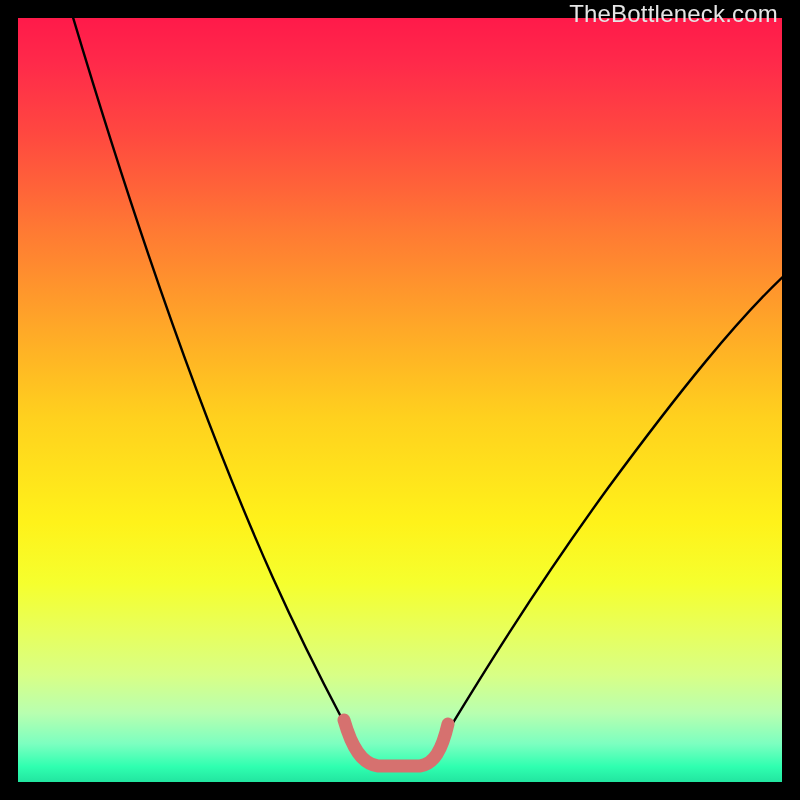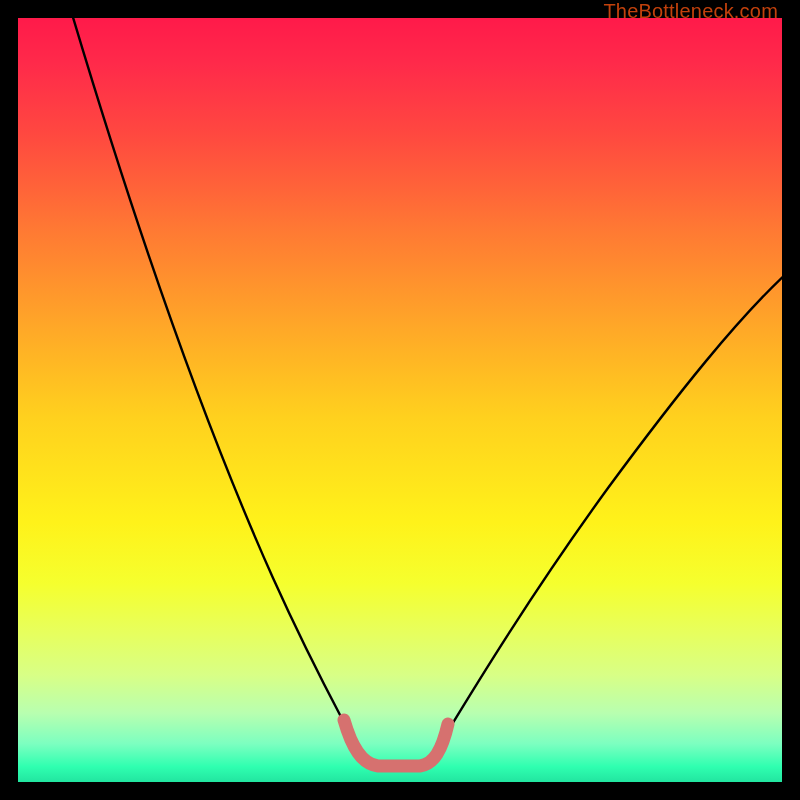--- a/index.html
+++ b/index.html
@@ -47,22 +47,22 @@
     );
   }
   .curve-svg {
     position: absolute;
     inset: 0;
   }
   .watermark {
     position: absolute;
     top: 0px;
     right: 22px;
-    color: #c2410c;
-    font-size: 20px;
+    color: #e5e5e5;
+    font-size: 24px;
     font-weight: 500;
     letter-spacing: 0.2px;
   }
 </style>
 </head>
 <body>
 
 <div class="chart-container">
 
   <div class="plot-area">

